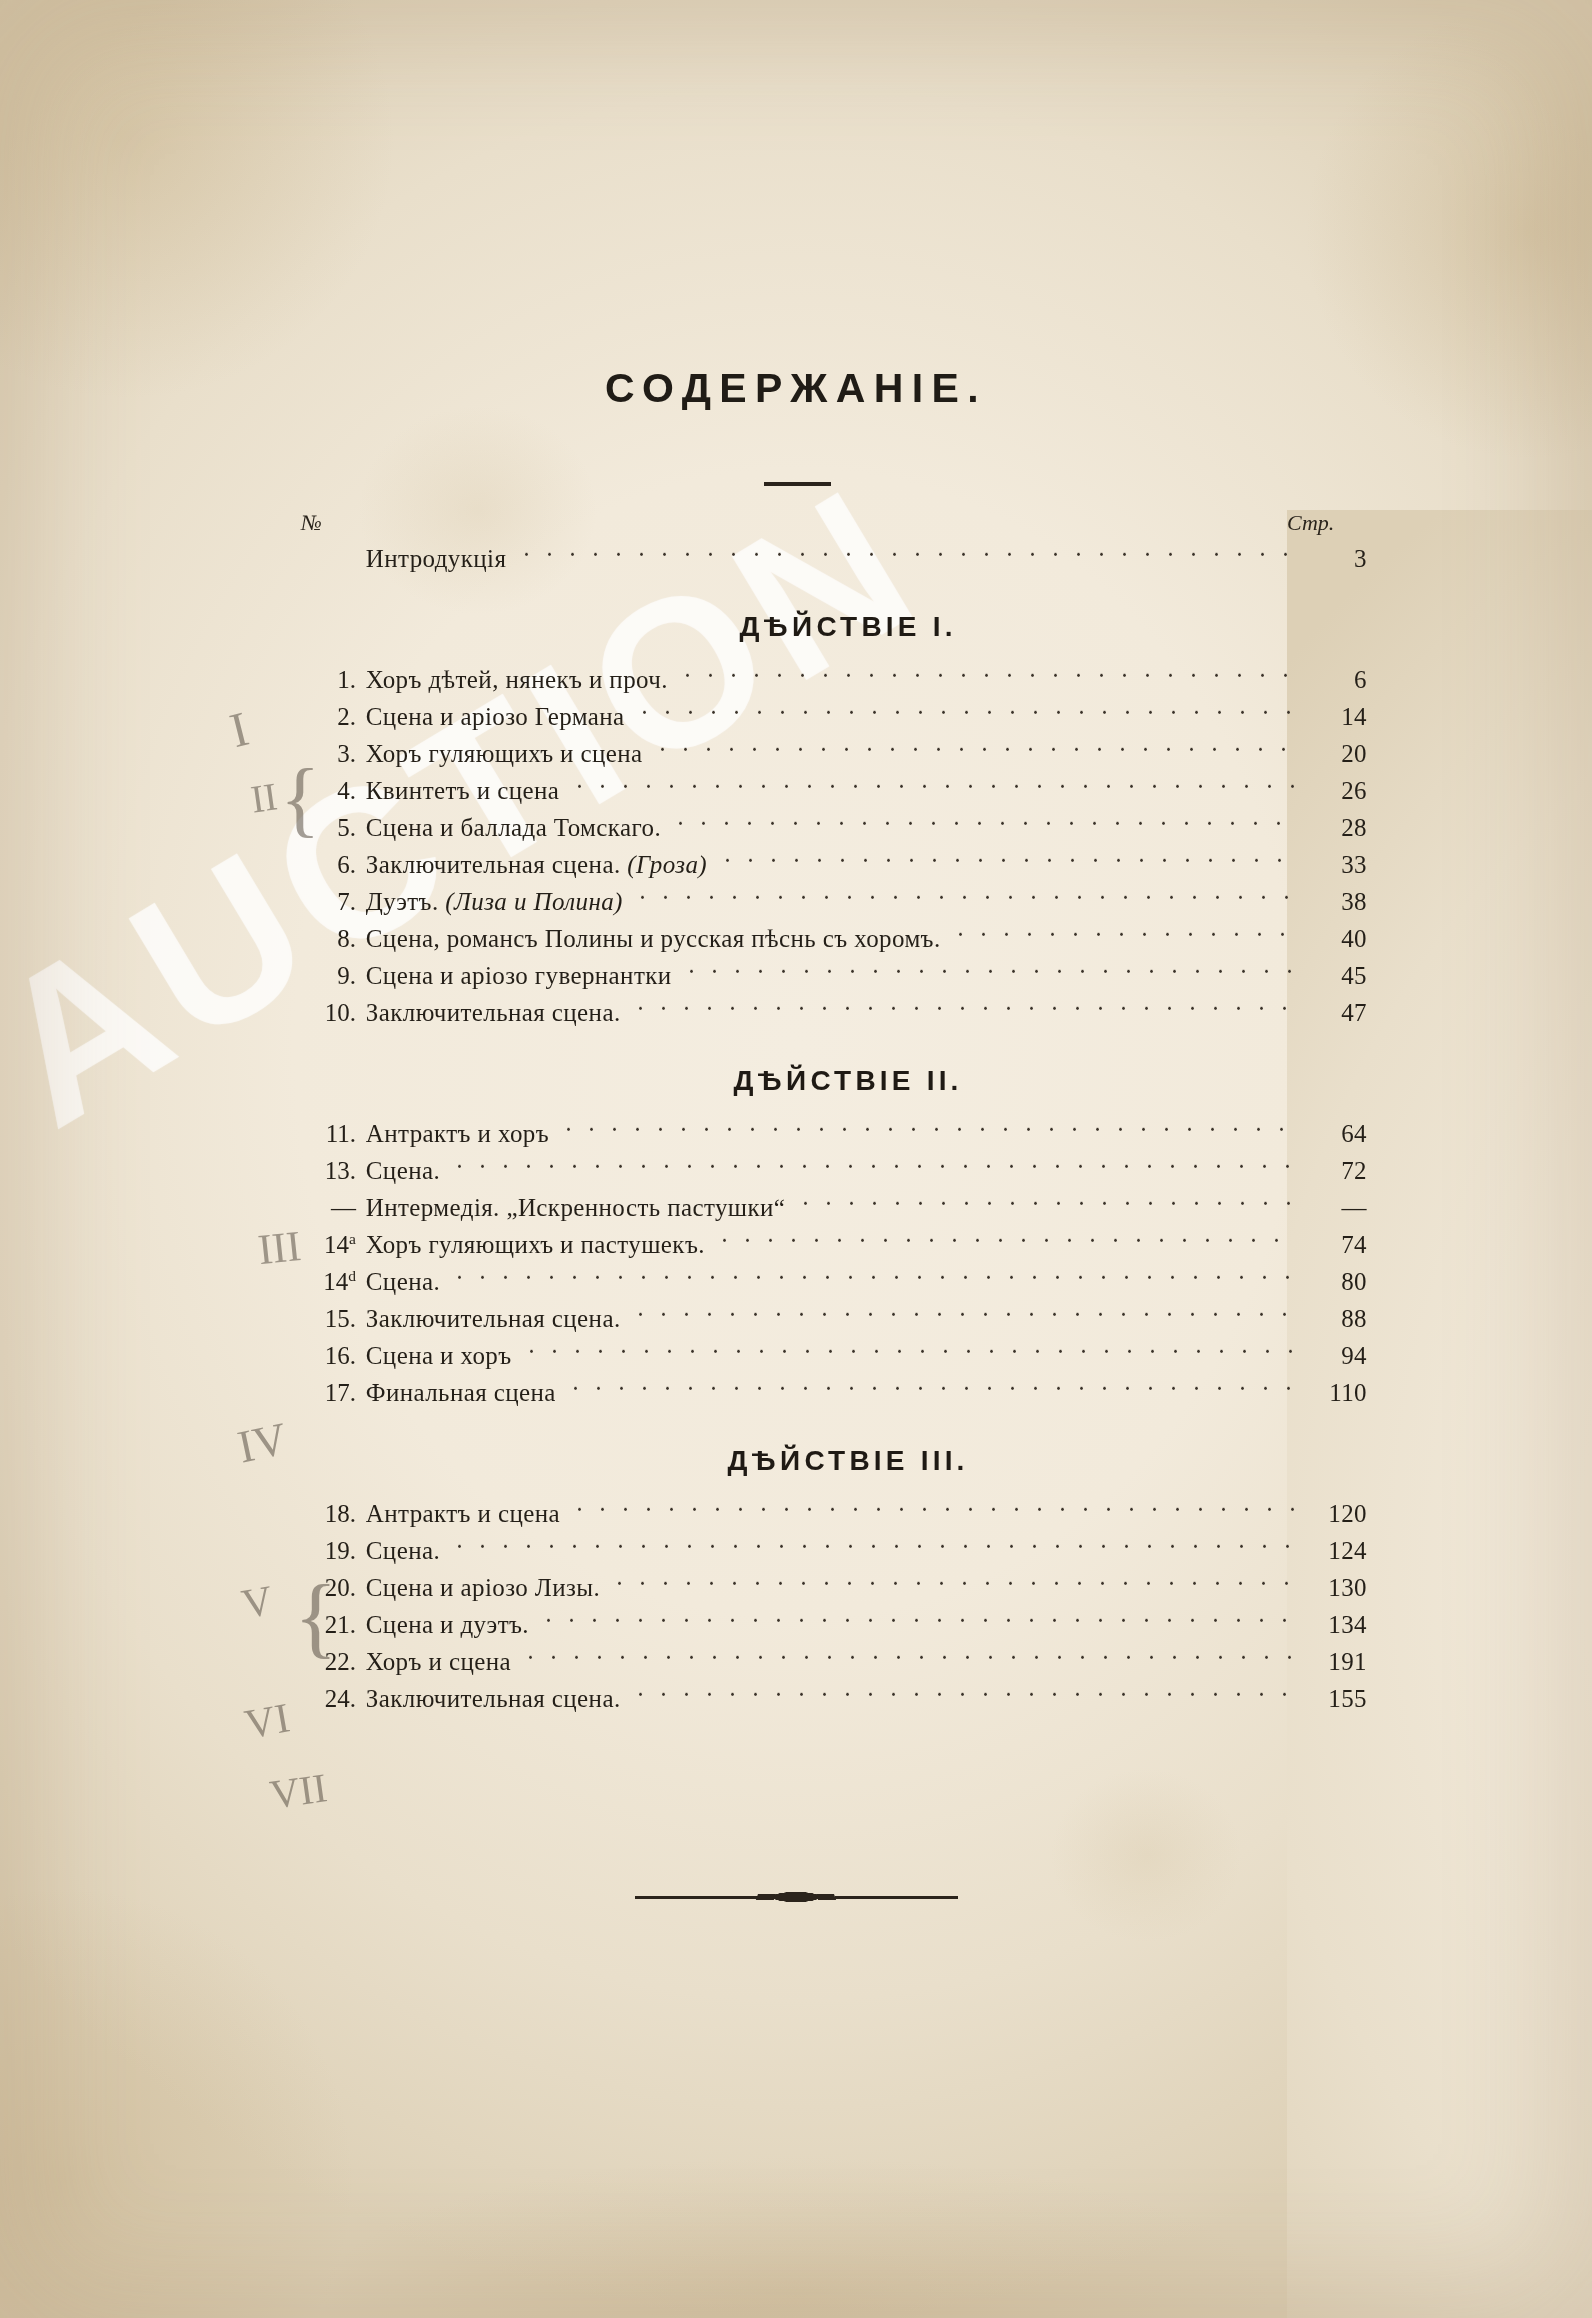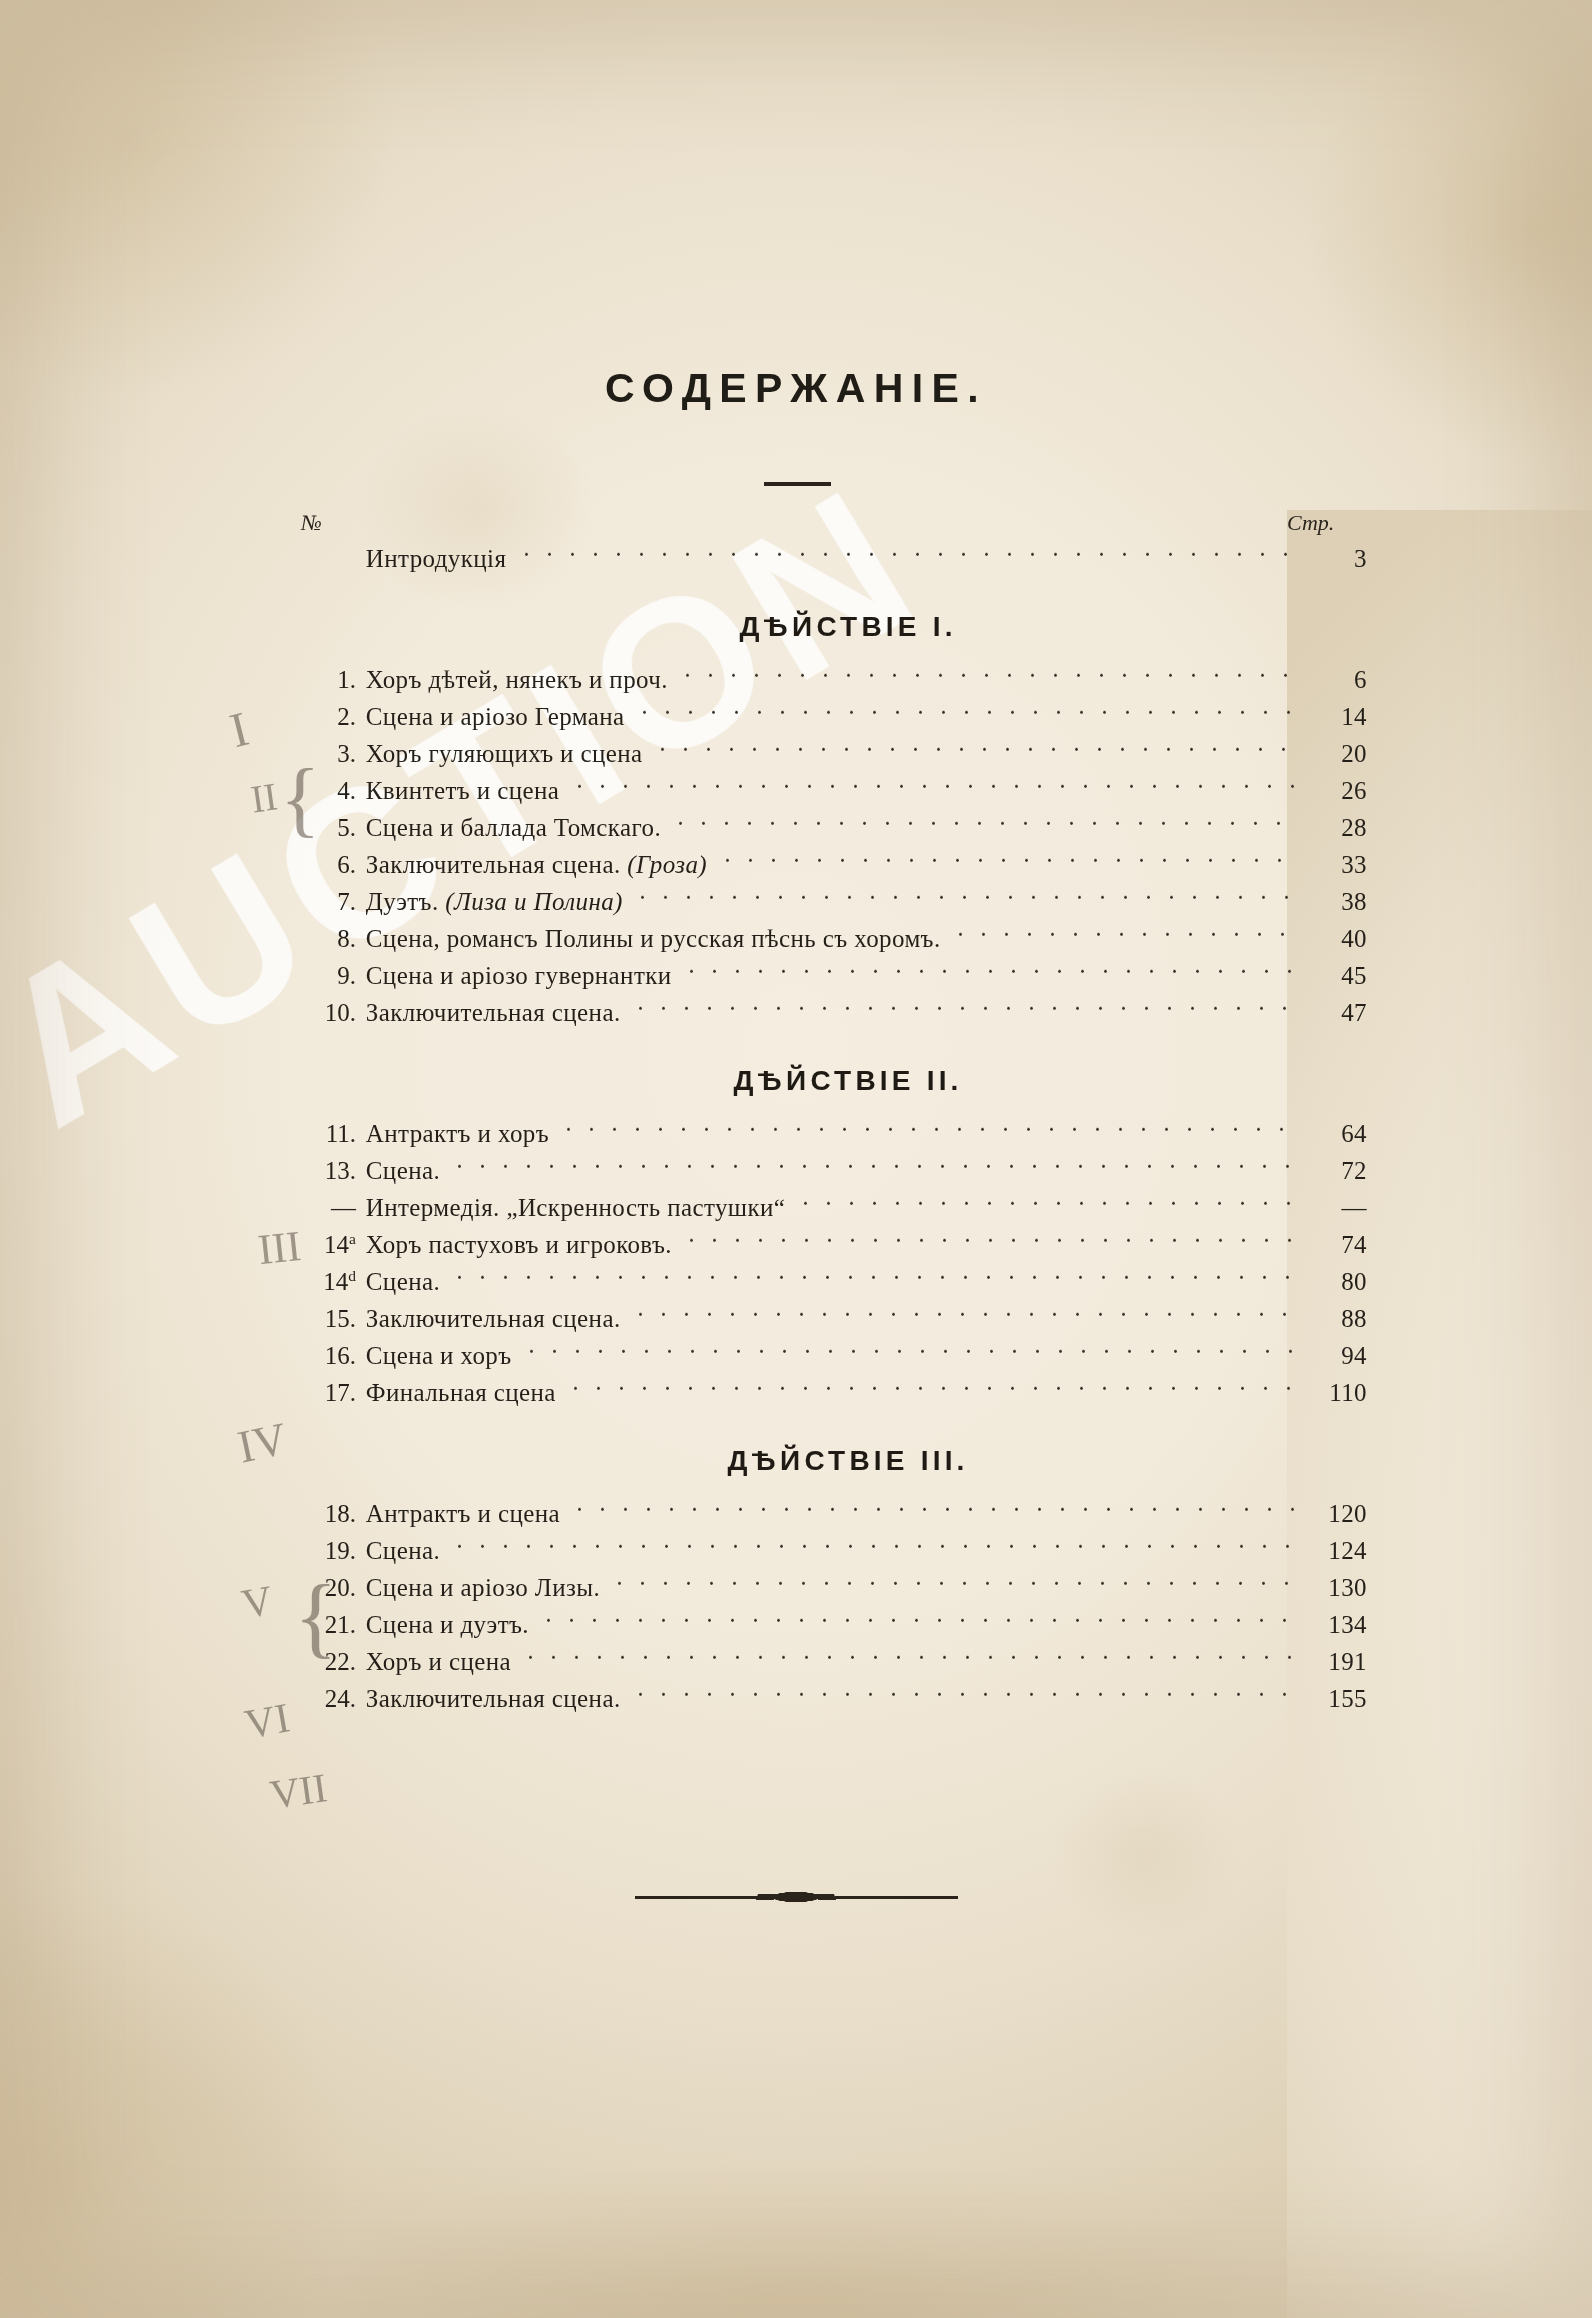--- a/index.html
+++ b/index.html
@@ -347,21 +347,21 @@
           <span class="pg">72</span>
         </div>
         <div class="entry">
           <span class="idx">—</span>
           <span class="label">Интермедія. „Искренность пастушки“</span>
           <span class="leader"></span>
           <span class="pg">—</span>
         </div>
         <div class="entry">
           <span class="idx">14<sup>a</sup></span>
-          <span class="label">Хоръ пастуховъ и игроковъ.</span>
+          <span class="label">Хоръ гуляющихъ и пастушекъ.</span>
           <span class="leader"></span>
           <span class="pg">74</span>
         </div>
         <div class="entry">
           <span class="idx">14<sup>d</sup></span>
           <span class="label">Сцена.</span>
           <span class="leader"></span>
           <span class="pg">80</span>
         </div>
         <div class="entry">

